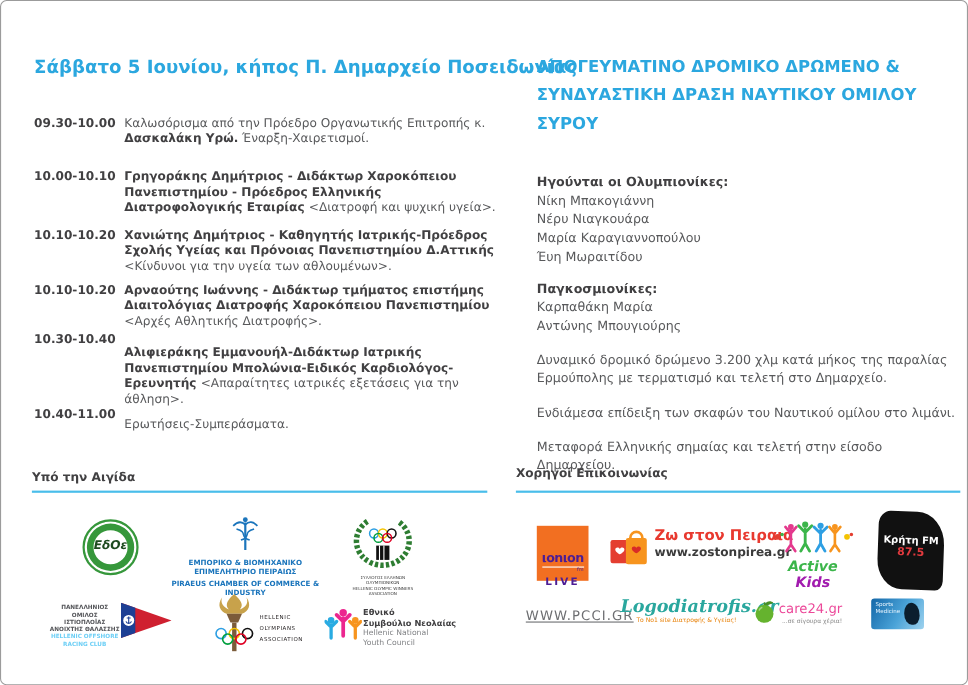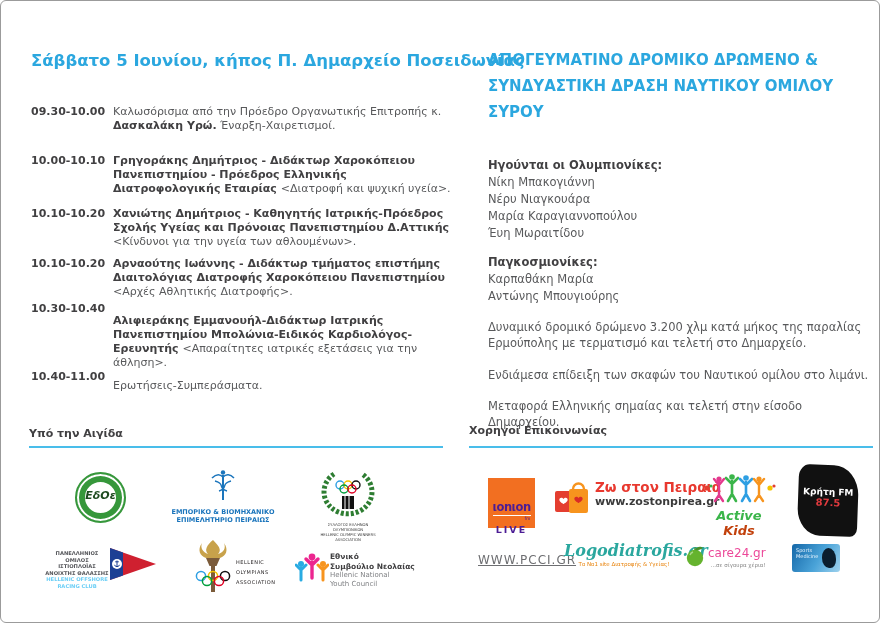--- a/index.html
+++ b/index.html
@@ -60,21 +60,21 @@
   .ion-name{font-size:11.5px;font-weight:bold;letter-spacing:-.5px;border-bottom:1px solid #fff;
     width:38px;margin:0 auto;padding-bottom:1px;}
   .ion-fm{font-size:4.5px;text-align:right;width:38px;margin:0 auto;line-height:5px;}
   .ion-live{font-size:9.5px;font-weight:bold;letter-spacing:2px;margin-top:3px;}
   .zoston{position:absolute;left:552px;top:478px;display:flex;}
   .zoston .t1{font-size:13.5px;font-weight:bold;color:#e8392f;line-height:16px;}
   .zoston .t2{font-size:11px;font-weight:bold;color:#3b3b3b;line-height:14px;}
   .zoston .texts{margin-left:4px;}
   .activekids{position:absolute;left:698px;top:472px;width:80px;text-align:center;}
   .ak-words{font-size:13px;font-weight:bold;font-style:italic;margin-top:1px;}
-  .ak-w1{color:#3bb54a;} .ak-w2{color:#c2410c;}
+  .ak-w1{color:#3bb54a;} .ak-w2{color:#a21caf;}
   .kriti{position:absolute;left:797px;top:464px;width:60px;height:71px;background:#111;
     transform:rotate(2deg);border-radius:18% 42% 12% 38%;color:#fff;text-align:center;
     box-sizing:border-box;padding-top:22px;}
   .kriti .nm{font-size:9px;font-weight:bold;}
   .kriti .fq{font-size:10px;font-weight:bold;color:#e03a3e;}
   .pcci{position:absolute;left:477px;top:552px;font-size:12px;color:#6d6e71;letter-spacing:1px;text-decoration:underline;}
   .logodia{position:absolute;left:563px;top:540px;width:120px;text-align:center;}
   .logodia .nm{font-family:"DejaVu Serif","Liberation Serif",serif;font-style:italic;font-weight:bold;
     font-size:16px;color:#2aa79e;}
   .logodia .tg{font-size:5.5px;color:#e8830c;margin-top:1px;}
@@ -157,20 +157,21 @@
     <span>
       <svg width="26" height="32" viewBox="0 0 26 32">
         <circle cx="13" cy="3.5" r="2.2" fill="#1b75bc"></circle>
         <line x1="13" y1="6" x2="13" y2="31" stroke="#1b75bc" stroke-width="2"></line>
         <path d="M2,9 Q8,3 13,8 Q18,3 24,9" stroke="#1b75bc" stroke-width="1.6" fill="none"></path>
         <path d="M5,12 C16,15 7,19 17,22" stroke="#1b75bc" stroke-width="1.4" fill="none"></path>
         <path d="M21,12 C10,15 19,19 9,22" stroke="#1b75bc" stroke-width="1.4" fill="none"></path>
       </svg>
     </span>
     <div class="txt">ΕΜΠΟΡΙΚΟ &amp; ΒΙΟΜΗΧΑΝΙΚΟ ΕΠΙΜΕΛΗΤΗΡΙΟ ΠΕΙΡΑΙΩΣ</div>
+    <div class="txt">PIRAEUS CHAMBER OF COMMERCE &amp; INDUSTRY</div>
   </div>
 
   <div class="crest">
     <span>
       <svg width="54" height="50" viewBox="0 0 54 50">
         <path d="M13,6 A24,22 0 1 0 41,6" stroke="#2e7d32" stroke-width="5" fill="none" stroke-dasharray="3 2"></path>
         <circle cx="19" cy="17" r="4" fill="none" stroke="#2e9fe3" stroke-width="1.4"></circle>
         <circle cx="27" cy="17" r="4" fill="none" stroke="#f4c300" stroke-width="1.4"></circle>
         <circle cx="35" cy="17" r="4" fill="none" stroke="#111" stroke-width="1.4"></circle>
         <circle cx="23" cy="21" r="4" fill="none" stroke="#009f3d" stroke-width="1.4"></circle>

